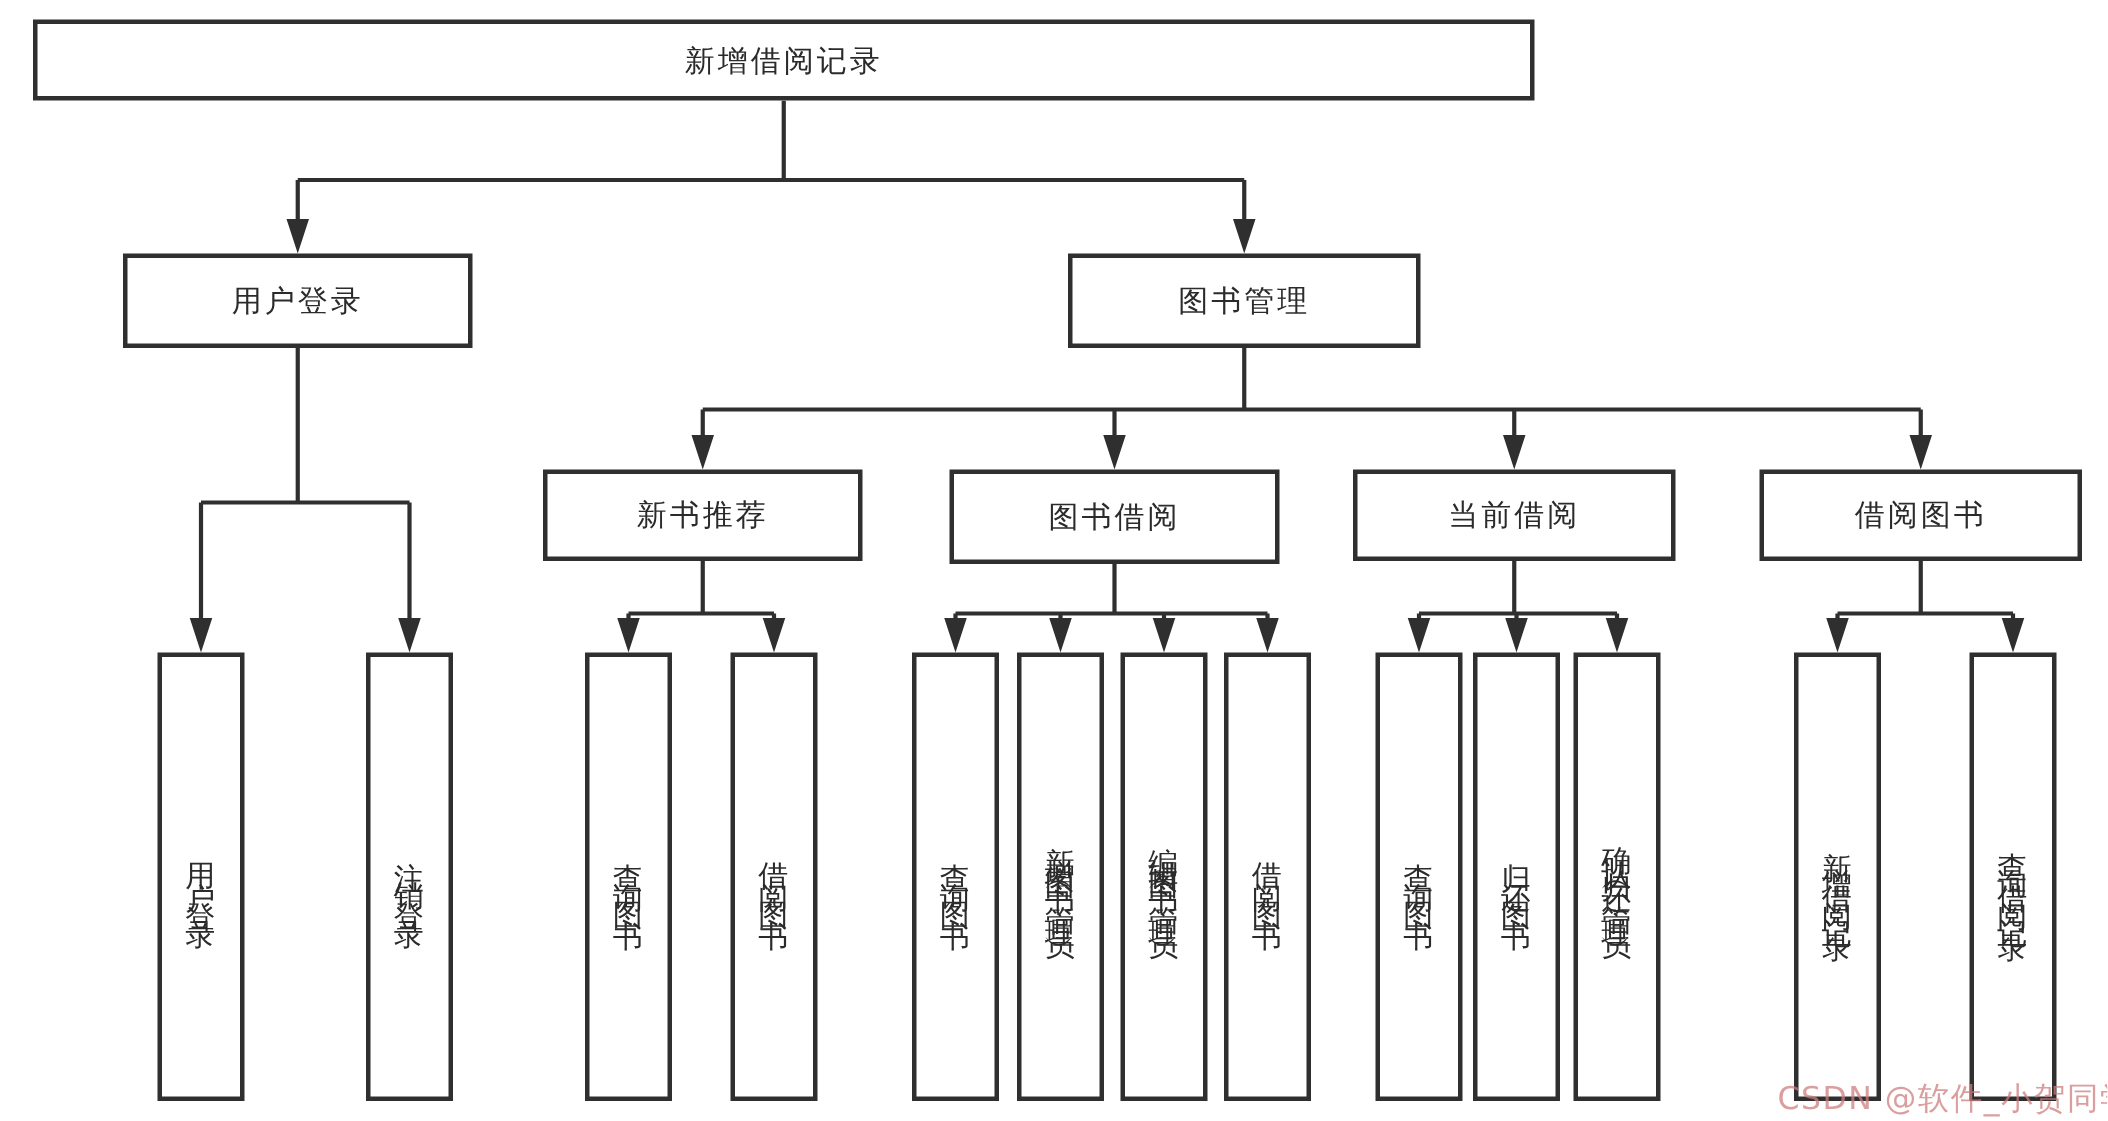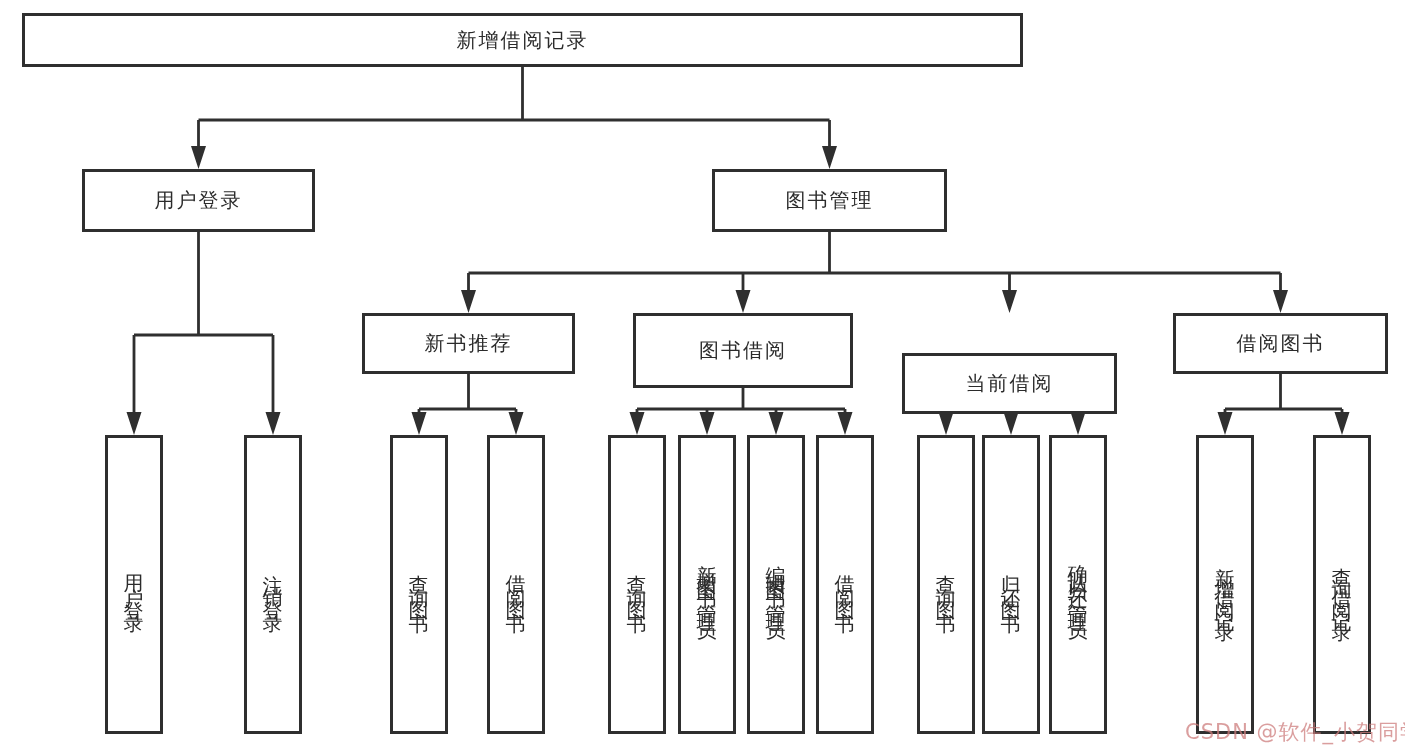--- a/index.html
+++ b/index.html
@@ -97,24 +97,24 @@
   <div class="node" style="left:82px; top:169px; width:233px; height:63px;">
     <span>用户登录</span>
   </div>
   <div class="node" style="left:712px; top:169px; width:235px; height:63px;">
     <span>图书管理</span>
   </div>
 
   <div class="node" style="left:362px; top:313px; width:213px; height:61px;">
     <span>新书推荐</span>
   </div>
-  <div class="node" style="left:633px; top:313px; width:220px; height:75px;">
+  <div class="node" style="left:633px; top:313px; width:220px; height:63px;">
     <span>图书借阅</span>
   </div>
-  <div class="node" style="left:902px; top:313px; width:215px; height:61px;margin-top:40px;">
+  <div class="node" style="left:902px; top:313px; width:215px; height:61px;">
     <span>当前借阅</span>
   </div>
   <div class="node" style="left:1173px; top:313px; width:215px; height:61px;">
     <span>借阅图书</span>
   </div>
 
   <div class="node vbox" style="left:105px;">
     <span class="vtext">用户登录</span>
   </div>
   <div class="node vbox" style="left:244px;">

